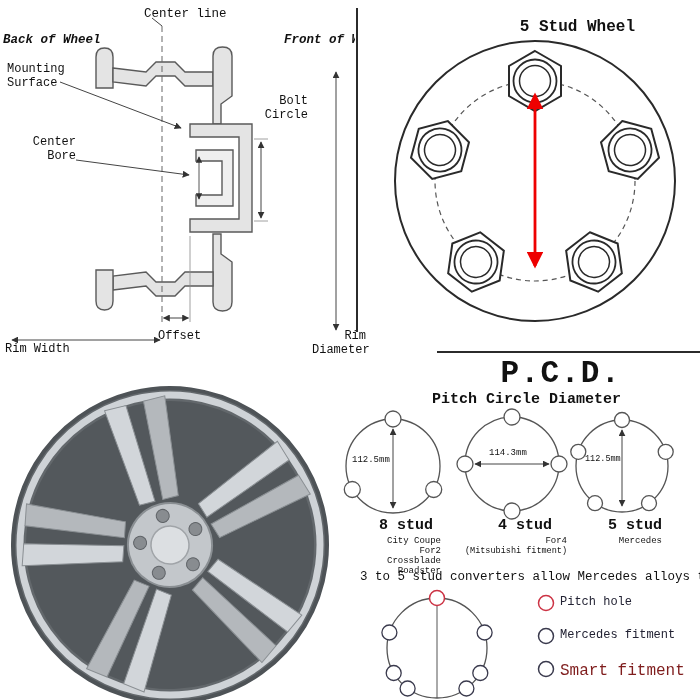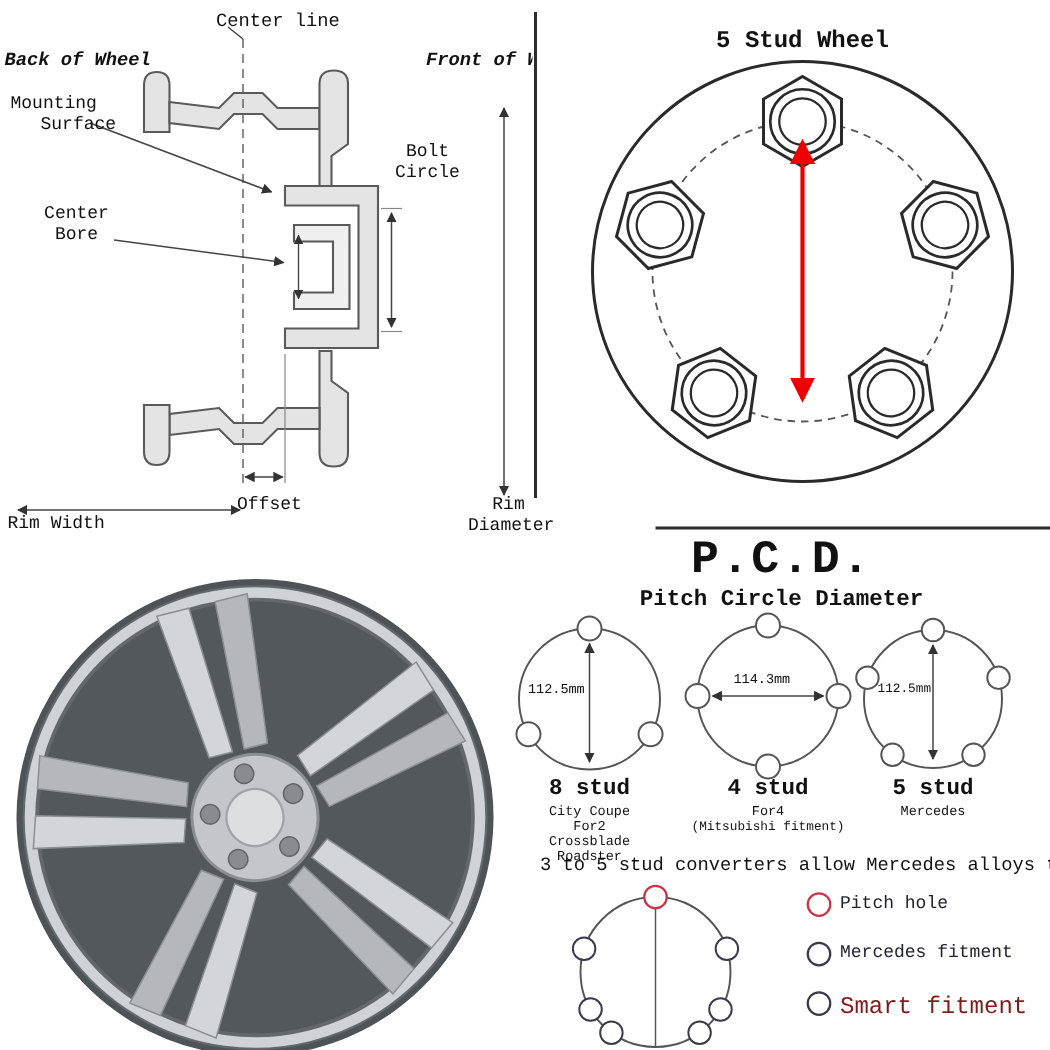--- a/index.html
+++ b/index.html
@@ -2,21 +2,21 @@
 <html><head>
 <meta charset="utf-8">
 <style>
   html,body{margin:0;padding:0;background:#fff}
   .page{position:relative;width:700px;height:700px;background:#fff;
         font-family:Liberation Mono, monospace;color:#111;overflow:hidden}
   .page svg{position:absolute;left:0;top:0}
   .lbl{position:absolute;white-space:nowrap;line-height:1.15}
   .b{font-weight:bold}
   .i{font-style:italic}
-  .ctr{text-align:center}
+  .ctr{text-align:right}
   .red{color:#ee0000}
   .clip{overflow:hidden}
 </style>
 </head>
 <body>
 
 <div class="page">
 
 <svg width="700" height="700" viewBox="0 0 700 700">
   <defs>
@@ -174,21 +174,21 @@
       <circle cx="546" cy="669" r="7.5" fill="#fff" stroke-width="1.5" stroke="#3a3a4d"></circle>
     </g>
   </g>
 </svg>
 
 <div class="lbl" style="left:144px;top:7px;font-size:12.5px">Center line</div>
 <div class="lbl b i" style="left:3px;top:33px;font-size:12.5px">Back of Wheel</div>
 <div class="lbl b i clip" style="left:284px;top:33px;font-size:12.5px;width:71px">Front of Wheel</div>
 <div class="lbl" style="left:7px;top:63px;font-size:12px">
   <div>Mounting</div>
-  <div style="margin-left:20px">Surface</div>
+  <div style="margin-left:0">Surface</div>
 </div>
 <div class="lbl ctr" style="left:262px;top:95px;font-size:12px;width:46px">
   <div>Bolt</div>
   <div>Circle</div>
 </div>
 <div class="lbl ctr" style="left:26px;top:136px;font-size:12px;width:50px">
   <div>Center</div>
   <div>Bore</div>
 </div>
 <div class="lbl" style="left:158px;top:330px;font-size:12px">Offset</div>

